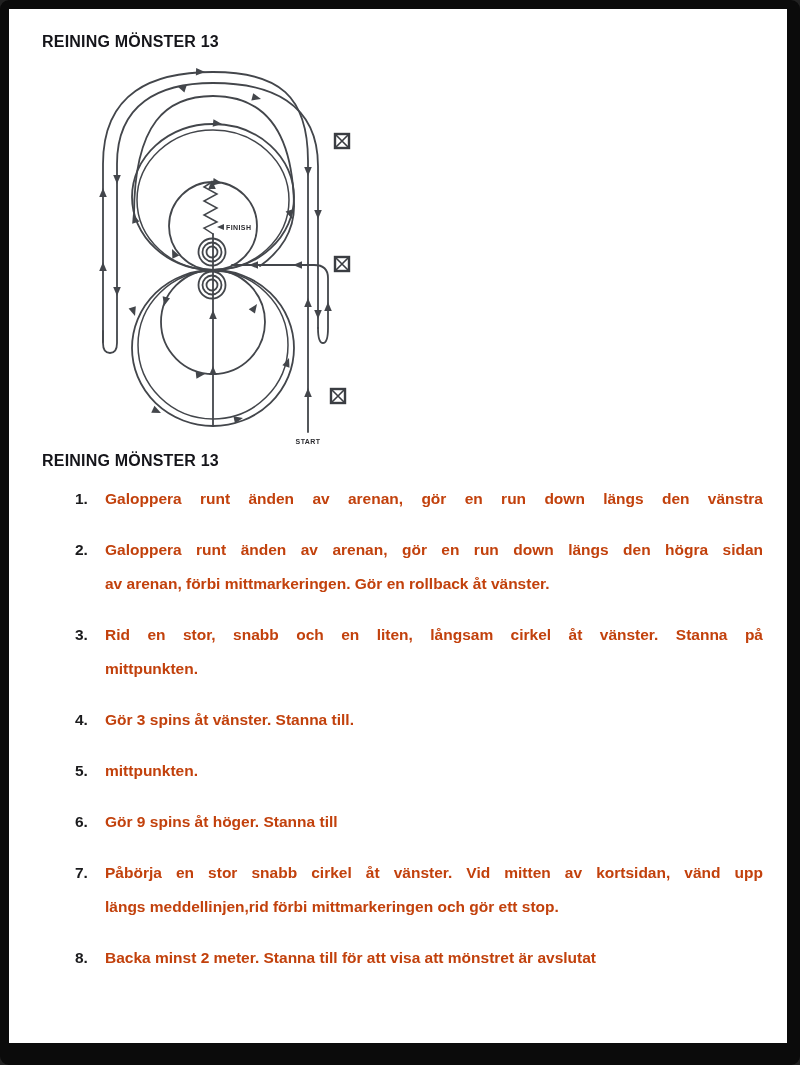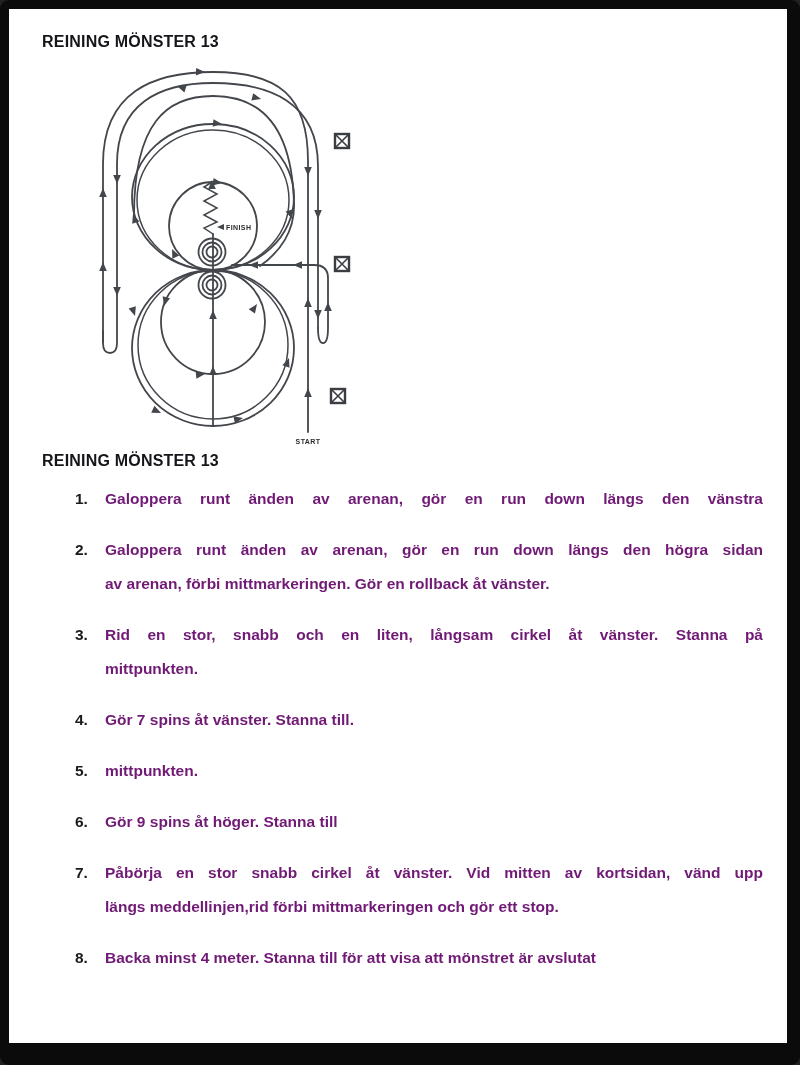--- a/index.html
+++ b/index.html
@@ -23,21 +23,21 @@
   }
   .diagram .thin{stroke-width:1.5;}
   .diagram polygon{fill:#43464b;stroke:none;}
   .diagram text{fill:#2c2c30;font-weight:bold;font-size:7px;letter-spacing:.4px;}
   .marker rect{fill:none;stroke:#3a3d42;stroke-width:2.4;}
   .marker path{stroke:#3a3d42;stroke-width:1.6;}
   .list{position:absolute;left:66px;top:473px;width:688px;}
   .item{display:flex;margin-bottom:17px;}
   .num{width:30px;flex:0 0 30px;font-size:15.5px;font-weight:bold;line-height:34px;}
   .body{flex:1;min-width:0;}
-  .line{font-size:15.5px;font-weight:bold;line-height:34px;color:#701a75;}
+  .line{font-size:15.5px;font-weight:bold;line-height:34px;color:#c2410c;}
   .line.just{text-align:justify;text-align-last:justify;}
 </style>
 </head>
 <body>
 
 <div class="page">
 
   <div class="title" id="title-main">REINING MÖNSTER 13</div>
 
   <svg class="diagram" viewBox="0 0 350 385">
@@ -142,21 +142,21 @@
       <div class="item">
         <div class="num">3.</div>
         <div class="body">
           <div class="line just">Rid en stor, snabb och en liten, långsam cirkel åt vänster. Stanna på</div>
           <div class="line">mittpunkten.</div>
         </div>
       </div>
       <div class="item">
         <div class="num">4.</div>
         <div class="body">
-          <div class="line">Gör 7 spins åt vänster. Stanna till.</div>
+          <div class="line">Gör 3 spins åt vänster. Stanna till.</div>
         </div>
       </div>
       <div class="item">
         <div class="num">5.</div>
         <div class="body">
           <div class="line">mittpunkten.</div>
         </div>
       </div>
       <div class="item">
         <div class="num">6.</div>
@@ -167,18 +167,18 @@
       <div class="item">
         <div class="num">7.</div>
         <div class="body">
           <div class="line just">Påbörja en stor snabb cirkel åt vänster. Vid mitten av kortsidan, vänd upp</div>
           <div class="line">längs meddellinjen,rid förbi mittmarkeringen och gör ett stop.</div>
         </div>
       </div>
       <div class="item">
         <div class="num">8.</div>
         <div class="body">
-          <div class="line">Backa minst 4 meter. Stanna till för att visa att mönstret är avslutat</div>
+          <div class="line">Backa minst 2 meter. Stanna till för att visa att mönstret är avslutat</div>
         </div>
       </div>
     </div>
 
 </div>
 
 </body></html>

